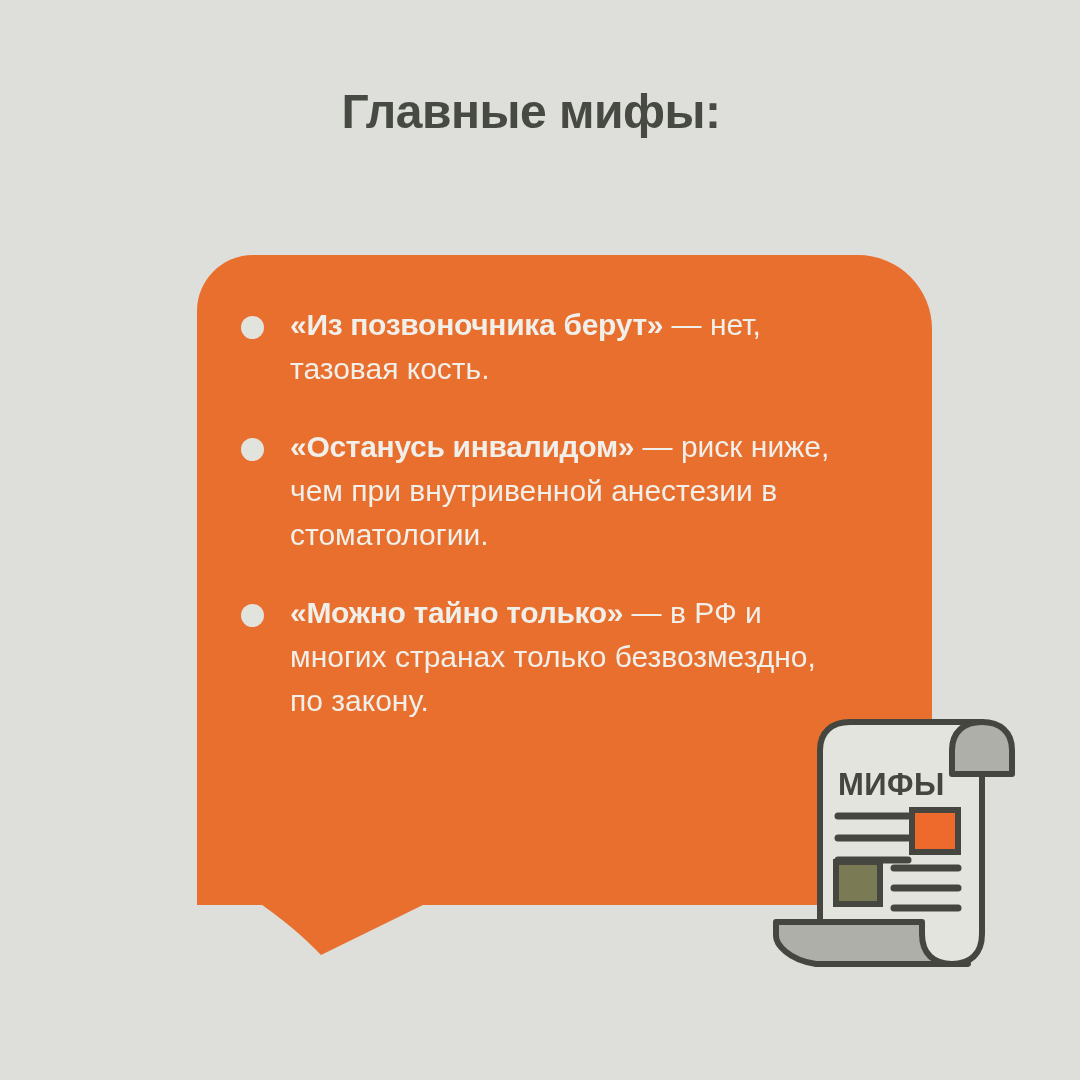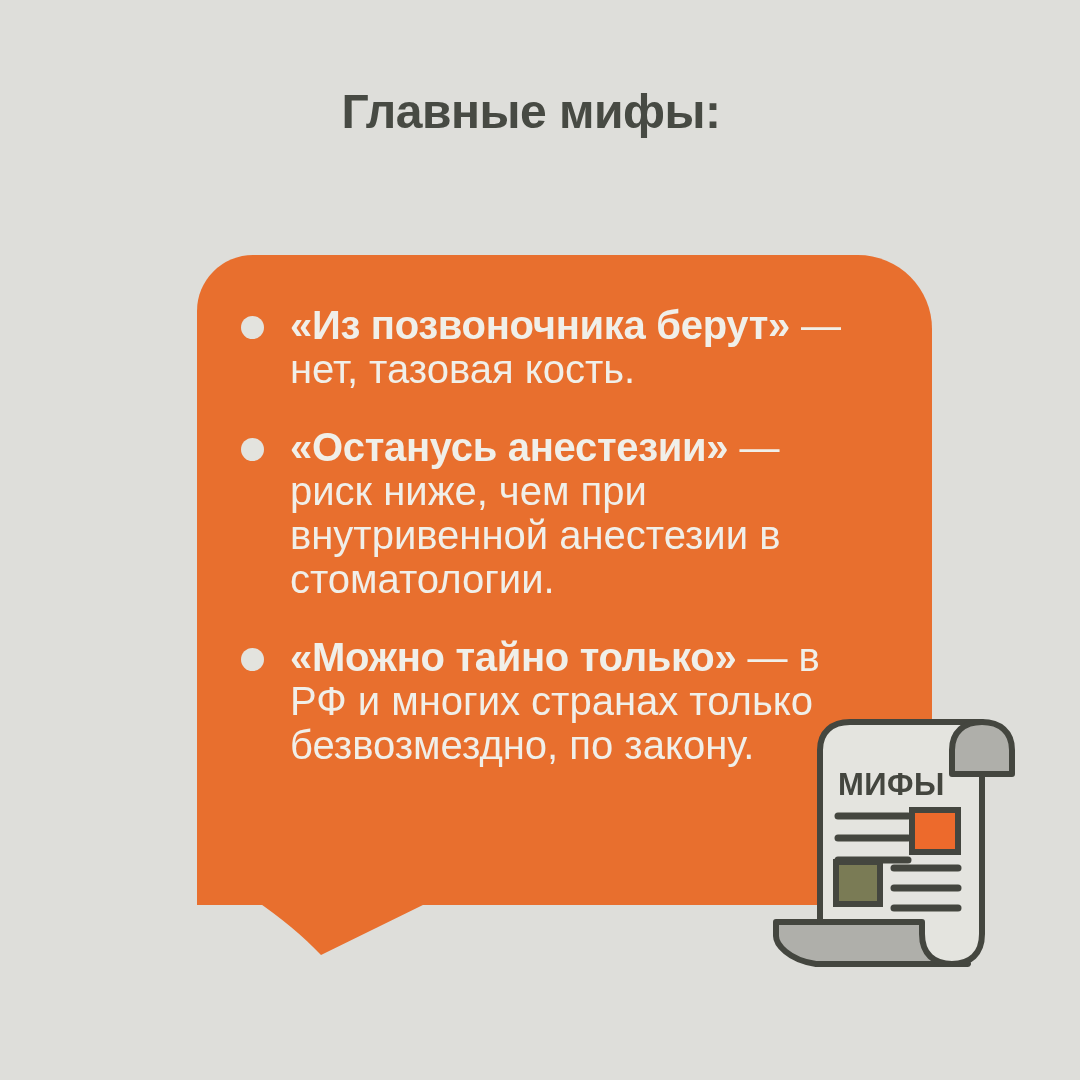--- a/index.html
+++ b/index.html
@@ -75,21 +75,21 @@
     flex: 0 0 auto;
     width: 23px;
     height: 23px;
     border-radius: 50%;
     background: #e3e3de;
     margin-top: 13px;
     margin-right: 26px;
   }
   .bullet-text {
     flex: 1 1 auto;
-    font-size: 40px;
+    font-size: 30px;
     line-height: 44px;
     color: #f0efe9;
     max-width: 560px;
   }
   .bullet-lead {
     font-weight: bold;
     letter-spacing: -0.3px;
   }
 
   
@@ -130,21 +130,21 @@
       <div class="bullet-row">
         <span class="bullet-dot"></span>
         <div class="bullet-text">
           <span class="bullet-lead">«Из позвоночника берут»</span><span> — </span><span>нет, тазовая кость.</span>
         </div>
       </div>
 
       <div class="bullet-row">
         <span class="bullet-dot"></span>
         <div class="bullet-text">
-          <span class="bullet-lead">«Останусь анестезии»</span><span> — </span><span>риск ниже, чем при внутривенной анестезии в стоматологии.</span>
+          <span class="bullet-lead">«Останусь инвалидом»</span><span> — </span><span>риск ниже, чем при внутривенной анестезии в стоматологии.</span>
         </div>
       </div>
 
       <div class="bullet-row">
         <span class="bullet-dot"></span>
         <div class="bullet-text">
           <span class="bullet-lead">«Можно тайно только»</span><span> — </span><span>в РФ и многих странах только безвозмездно, по закону.</span>
         </div>
       </div>
 

